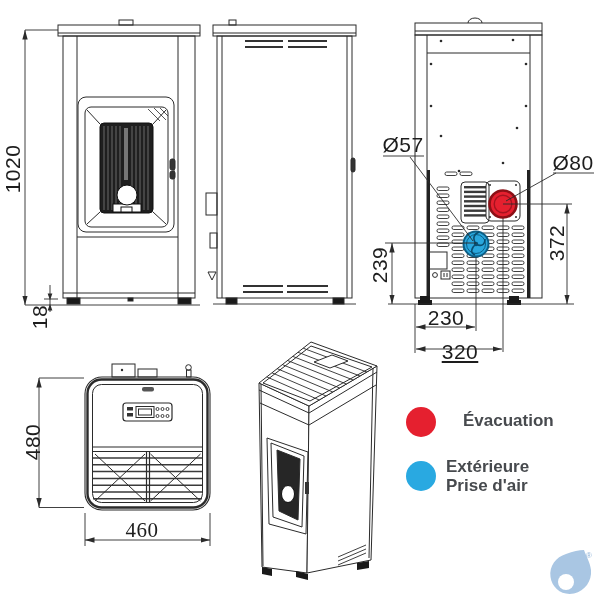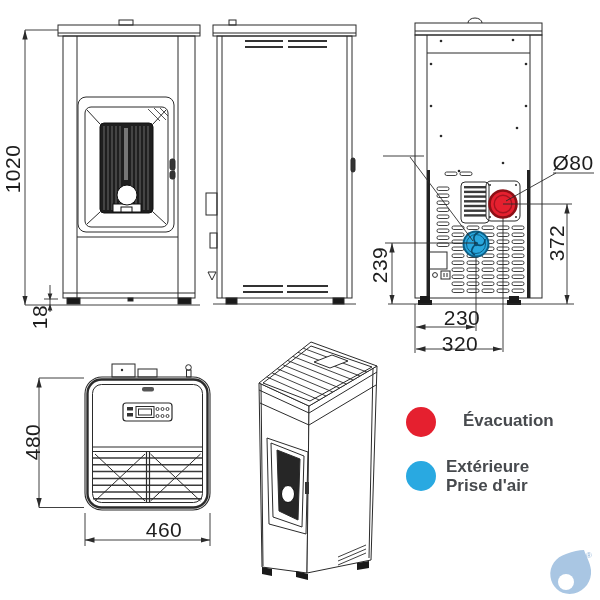--- a/index.html
+++ b/index.html
@@ -366,27 +366,28 @@
     <g>
       <path d="M584,550 C586,556 590,562 591,570 C592,581 585,591 574,593.5 C562,596 552,588 550.5,577
                C549,566 556,557 566,554 C573,551.5 579,550 584,550 Z" fill="#a9c6e3" stroke="none"></path>
       <circle cx="566" cy="582" r="8" fill="#fff" stroke="none"></circle>
     </g>
   </g>
 </svg>
 
   <div class="dim rot" style="left:-32px;top:157px;width:90px;">1020</div>
   <div class="dim rot" style="left:15px;top:305px;width:50px;">18</div>
+  <div class="dim" style="left:373px;top:133px;width:60px;">Ø57</div>
   <div class="dim" style="left:543px;top:151px;width:60px;">Ø80</div>
   <div class="dim rot" style="left:345px;top:253px;width:70px;">239</div>
   <div class="dim rot" style="left:522px;top:231px;width:70px;">372</div>
-  <div class="dim" style="left:416px;top:306px;width:60px;padding-left:16px;">230</div>
-  <div class="dim" style="left:429px;top:332px;width:62px;">320</div>
+  <div class="dim" style="left:416px;top:306px;width:60px;">230</div>
+  <div class="dim" style="left:429px;top:340px;width:62px;text-decoration:underline;">320</div>
   <div class="dim rot" style="left:-2px;top:430px;width:70px;">480</div>
-  <div class="dim" style="left:124px;top:518px;width:80px;">460</div>
+  <div class="dim" style="left:102px;top:518px;width:80px;font-family:Liberation Serif, serif;">460</div>
 
   <div class="legend-dot dot-red" style="left:406px;top:407px;"></div>
   <div class="legend-text" style="top:412px;margin-left:17px;">
     <div>Évacuation</div>
   </div>
   <div class="legend-dot dot-blue" style="left:406px;top:461px;"></div>
   <div class="legend-text" style="top:458px;">
     <div>Extérieure</div>
     <div>Prise d'air</div>
   </div>

